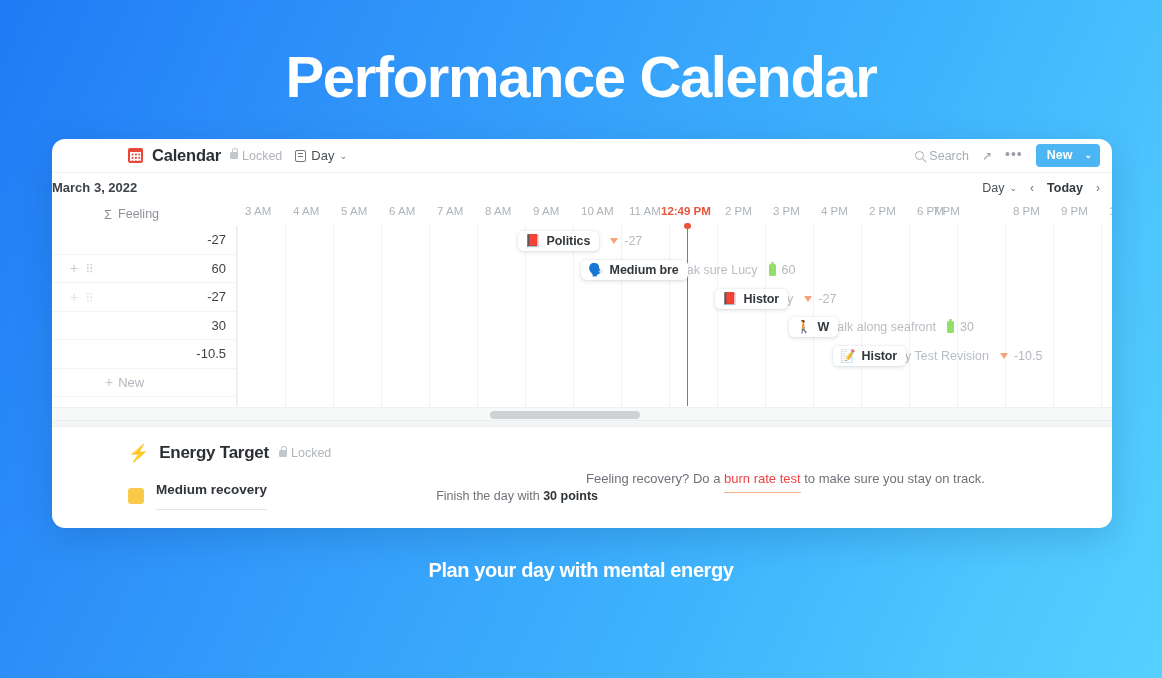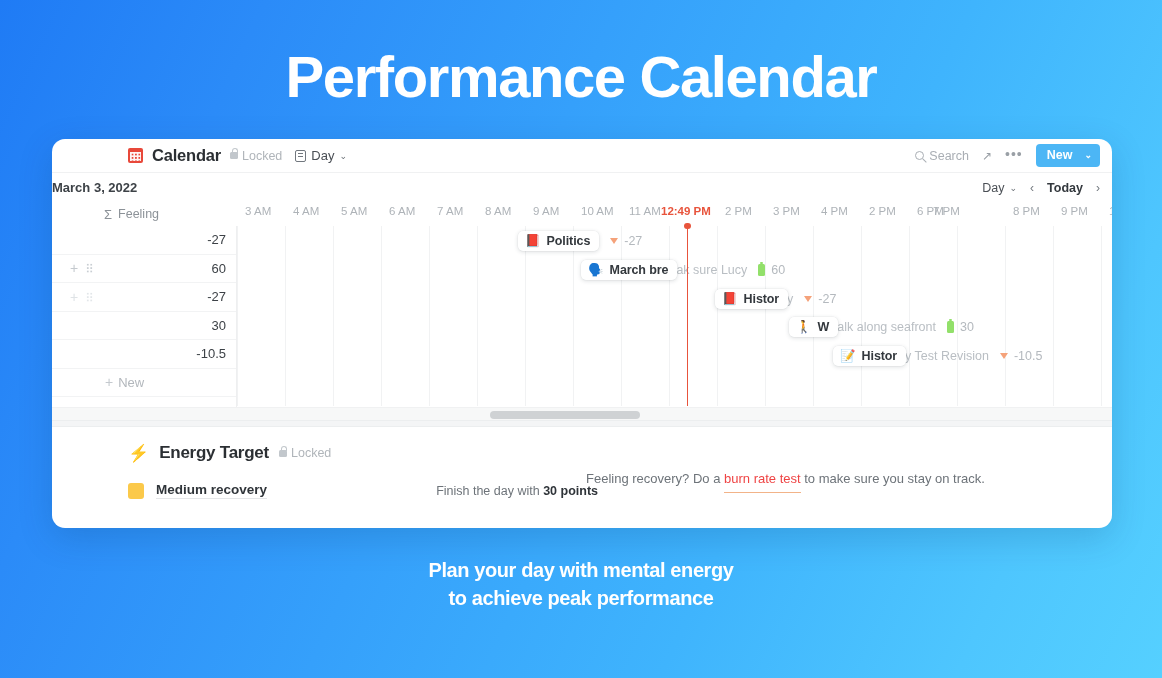--- a/index.html
+++ b/index.html
@@ -462,21 +462,21 @@
     width: 16px; height: 16px;
     background: #fbc94a;
     border-radius: 3px;
     margin-right: 12px;
   }
   .target-name {
     font-size: 13.5px;
     font-weight: bold;
     color: #2f3439;
     border-bottom: 1px solid #e4e6e8;
-    padding-bottom: 1px;
+    padding-bottom: 12px;
   }
   .target-note {
     margin-left: auto;
     font-size: 12.5px;
     color: #6d7379;
   }
   .target-note b { color: #2f3439; }
   .burn-text {
     position: absolute;
     left: 534px;
@@ -632,21 +632,21 @@
             <span class="ev-name">Politics</span>
           </div>
           <span class="ev-meta">
             <span class="tri-down"></span>
             <span class="ev-val">-27</span>
           </span>
         </div>
         <div class="event" style="left: 344px; top: 33px;">
           <div class="chip">
             <span class="ev-emoji">🗣️</span>
-            <span class="ev-name">March bre</span>
+            <span class="ev-name">Medium bre</span>
           </div>
           <span class="ev-overflow">ak sure Lucy</span>
           <span class="ev-meta">
             <span class="batt"></span>
             <span class="ev-val">60</span>
           </span>
         </div>
         <div class="event" style="left: 478px; top: 62px;">
           <div class="chip">
             <span class="ev-emoji">📕</span>
@@ -708,14 +708,13 @@
     </div>
 
     <div class="burn-text">
       <span>Feeling recovery? Do a </span><span class="burn-link">burn rate test</span><span> to make sure you stay on track.</span>
     </div>
   </div>
 </div>
 
 <div class="tagline">
   <span class="line">Plan your day with mental energy</span>
-  <span class="line">to achieve peak performance</span>
 </div>
 
 </body></html>

